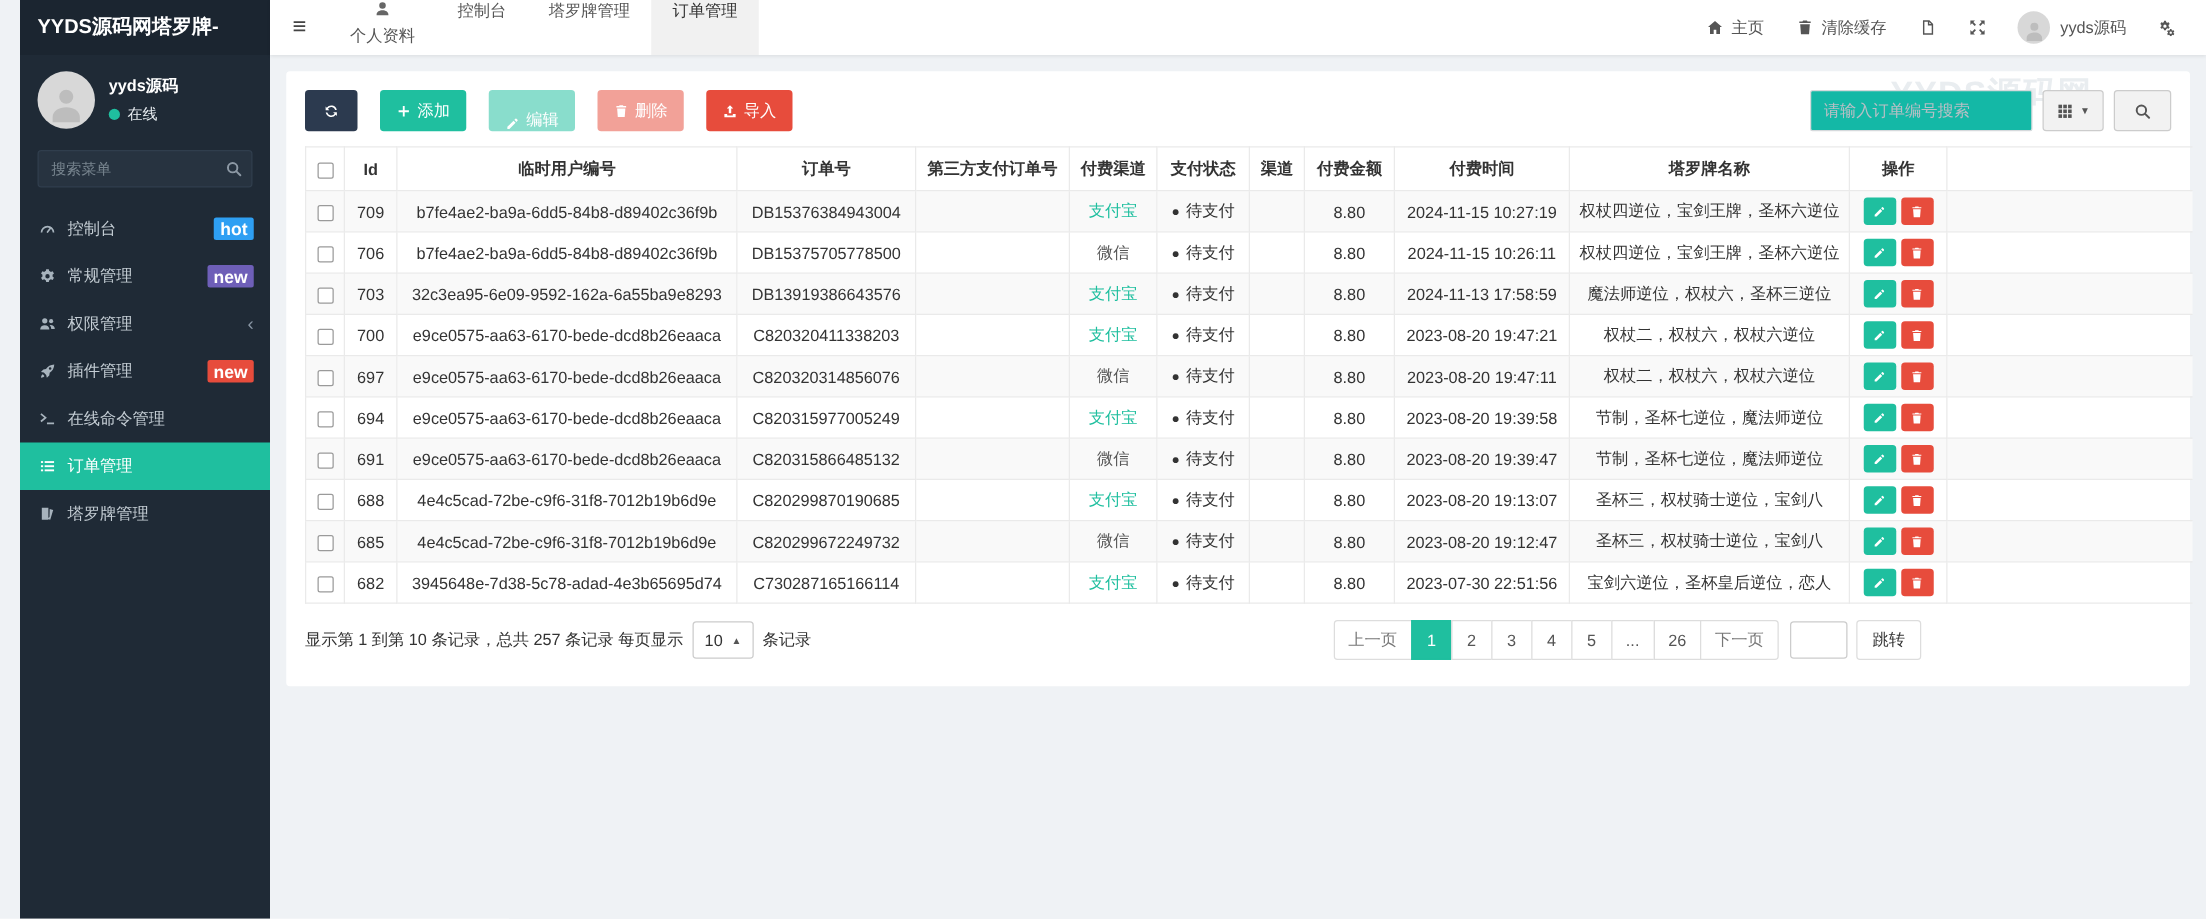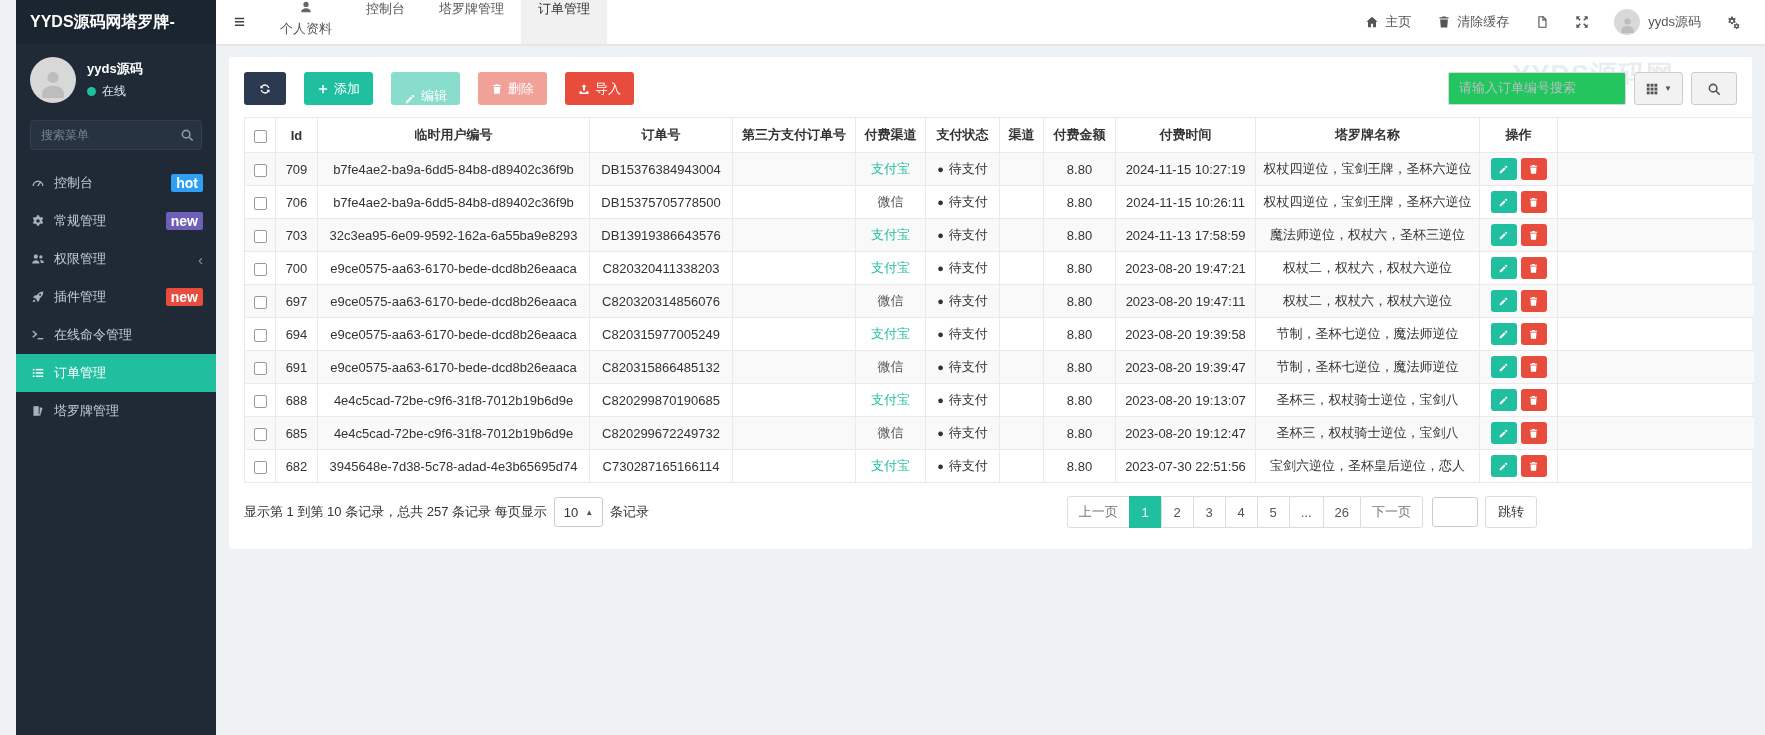--- a/index.html
+++ b/index.html
@@ -60,21 +60,21 @@
 
   .toolbar{display:flex;align-items:center;margin-bottom:12px;position:relative;z-index:1;}
   .btn{height:33px;border:none;border-radius:3px;color:#fff;font-size:13px;display:inline-flex;align-items:center;gap:5px;padding:0 13px;margin-right:18px;cursor:pointer;font-family:inherit;}
   .btn .icn svg{width:12px;height:12px;}
   .btn-refresh{background:var(--dark);width:42px;justify-content:center;padding:0;}
   .btn-add{background:var(--accent);}
   .btn-edit{background:var(--accent);opacity:.52;align-items:flex-end;}
   .btn-del{background:var(--danger);opacity:.52;}
   .btn-import{background:var(--danger);}
   .toolbar-right{margin-left:auto;display:flex;align-items:center;}
-  .search-input{width:178px;height:33px;border:1px solid #d5d9dc;border-radius:2px;font-size:13px;padding:0 10px;color:#333;outline:none;background:#22c55e;font-family:Liberation Mono, monospace;}
+  .search-input{width:178px;height:33px;border:1px solid #d5d9dc;border-radius:2px;font-size:13px;padding:0 10px;color:#333;outline:none;background:#14b8a6;}
   .search-input::placeholder{color:#b9bfc5;}
   .tb-btn{height:33px;min-width:46px;margin-left:8px;border:1px solid #ccc;background:#f2f2f2;border-radius:3px;color:#555;display:inline-flex;align-items:center;justify-content:center;gap:5px;cursor:pointer;padding:0 10px;}
   .caret-dn{font-size:8px;color:#555;}
 
   
   table{width:100%;border-collapse:collapse;table-layout:fixed;font-size:13px;color:#333;}
   th,td{border:1px solid #eaeaea;padding:0 6px;text-align:center;white-space:nowrap;overflow:hidden;text-overflow:ellipsis;}
   th{height:35px;font-weight:700;}
   td{height:33px;}
   th.filler,td.filler{border-right:none;}

